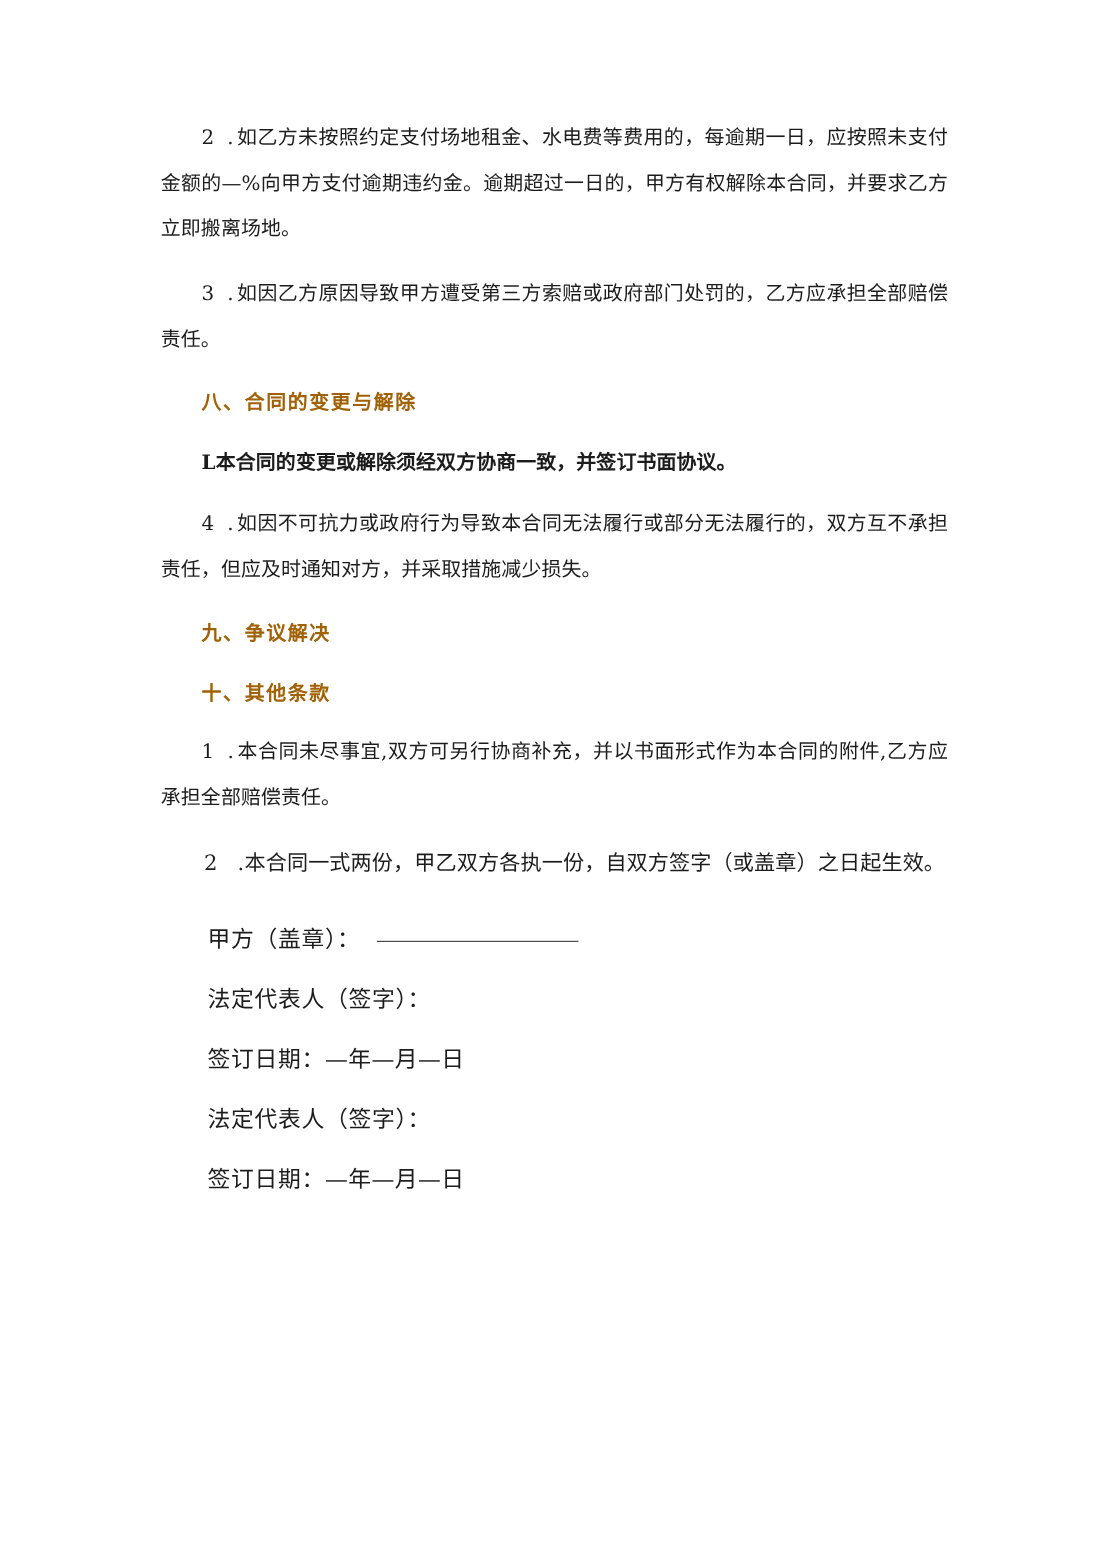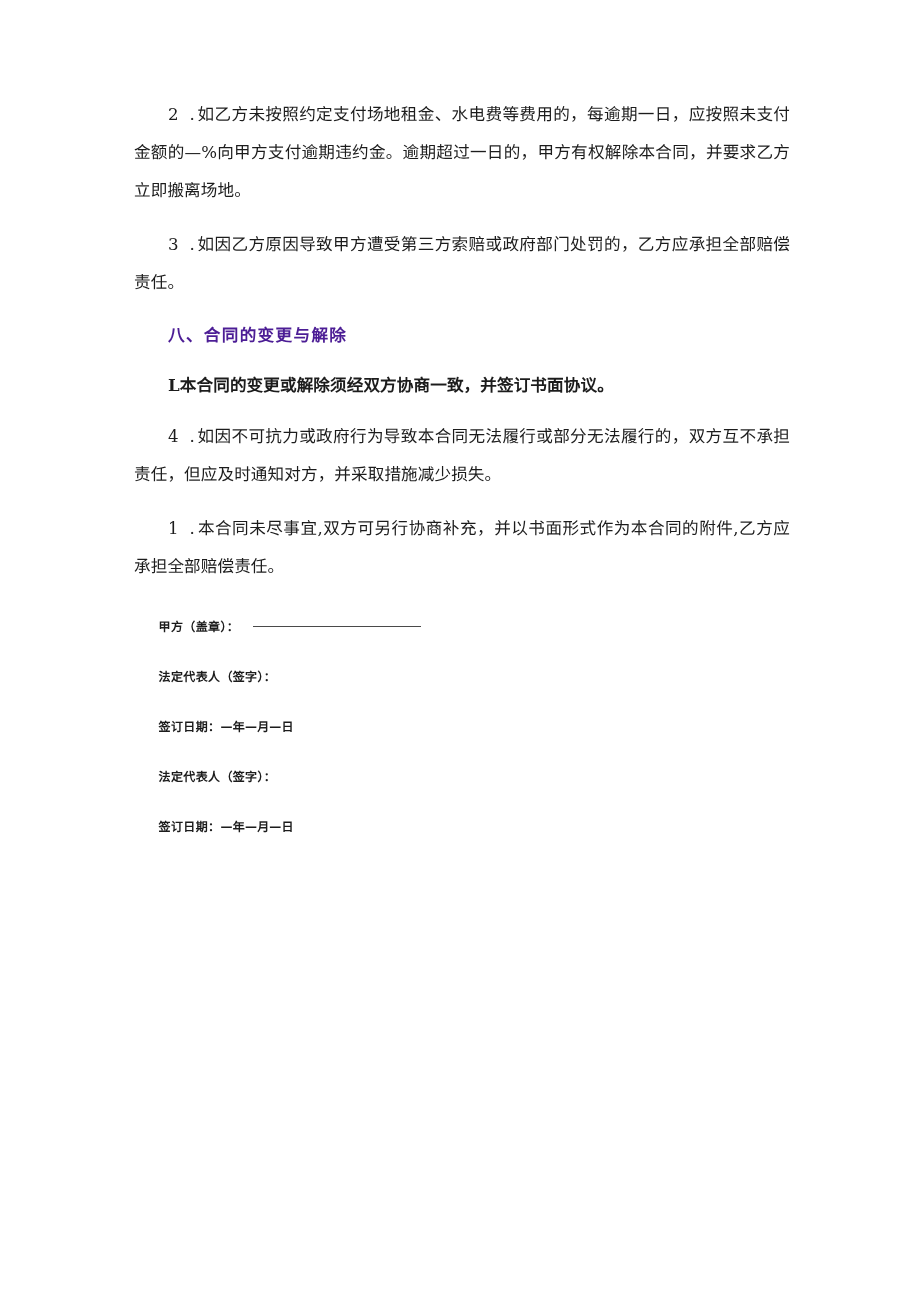--- a/index.html
+++ b/index.html
@@ -55,43 +55,42 @@
     letter-spacing: 0.95em;
   }
 
   
   .section-heading {
     font-size: 16.6px;
     line-height: 34px;
     margin: 16px 0 14px 0;
     text-indent: 2.05em;
     letter-spacing: 0.08em;
-    color: #4c1d95;
+    color: #a16207;
   }
 
   
   .para.final-clause {
     font-size: 17.6px;
     line-height: 40px;
     margin-bottom: 18px;
     white-space: nowrap;
   }
 
   
   .sig-block {
     margin-top: 10px;
   }
   .sig-line {
-    font-size: 12px;
+    font-size: 19px;
     line-height: 50px;
     text-indent: 2.05em;
     letter-spacing: 0.03em;
     white-space: nowrap;
     color: #1c1c1c;
-    font-weight: bold;
   }
   .sig-line .rule {
     display: inline-block;
     width: 168px;
     height: 0;
     margin-left: 14px;
     vertical-align: 4px;
     border-bottom: 1.4px solid #4a4a4a;
   }
   .sig-line .rule.light {
@@ -111,25 +110,28 @@
     <p class="para indent"><span class="item-num">2  .</span><span>如乙方未按照约定支付场地租金、水电费等费用的，每逾期一日，应按照未支付金额的—%向甲方支付逾期违约金。逾期超过一日的，甲方有权解除本合同，并要求乙方立即搬离场地。</span></p>
 
     <p class="para indent"><span class="item-num">3  .</span><span>如因乙方原因导致甲方遭受第三方索赔或政府部门处罚的，乙方应承担全部赔偿责任。</span></p>
 
     <h2 class="section-heading">八、合同的变更与解除</h2>
 
     <p class="para indent tight"><span>L</span><span>本合同的变更或解除须经双方协商一致，并签订书面协议。</span></p>
 
     <p class="para indent"><span class="item-num">4  .</span><span>如因不可抗力或政府行为导致本合同无法履行或部分无法履行的，双方互不承担责任，但应及时通知对方，并采取措施减少损失。</span></p>
 
+    <h2 class="section-heading">九、争议解决</h2>
 
 
+    <h2 class="section-heading">十、其他条款</h2>
 
     <p class="para indent"><span class="item-num">1  .</span><span>本合同未尽事宜,双方可另行协商补充，并以书面形式作为本合同的附件,乙方应承担全部赔偿责任。</span></p>
 
+    <p class="para indent final-clause"><span class="item-num wide">2</span><span>.本合同一式两份，甲乙双方各执一份，自双方签字（或盖章）之日起生效。</span></p>
 
     <div class="sig-block">
 
       <div class="sig-line"><span>甲方（盖章）：</span><span class="rule"></span></div>
 
       <div class="sig-line"><span>法定代表人（签字）：</span></div>
 
       <div class="sig-line"><span>签订日期：</span><span class="blank-date">—年—月—日</span></div>
 
 

